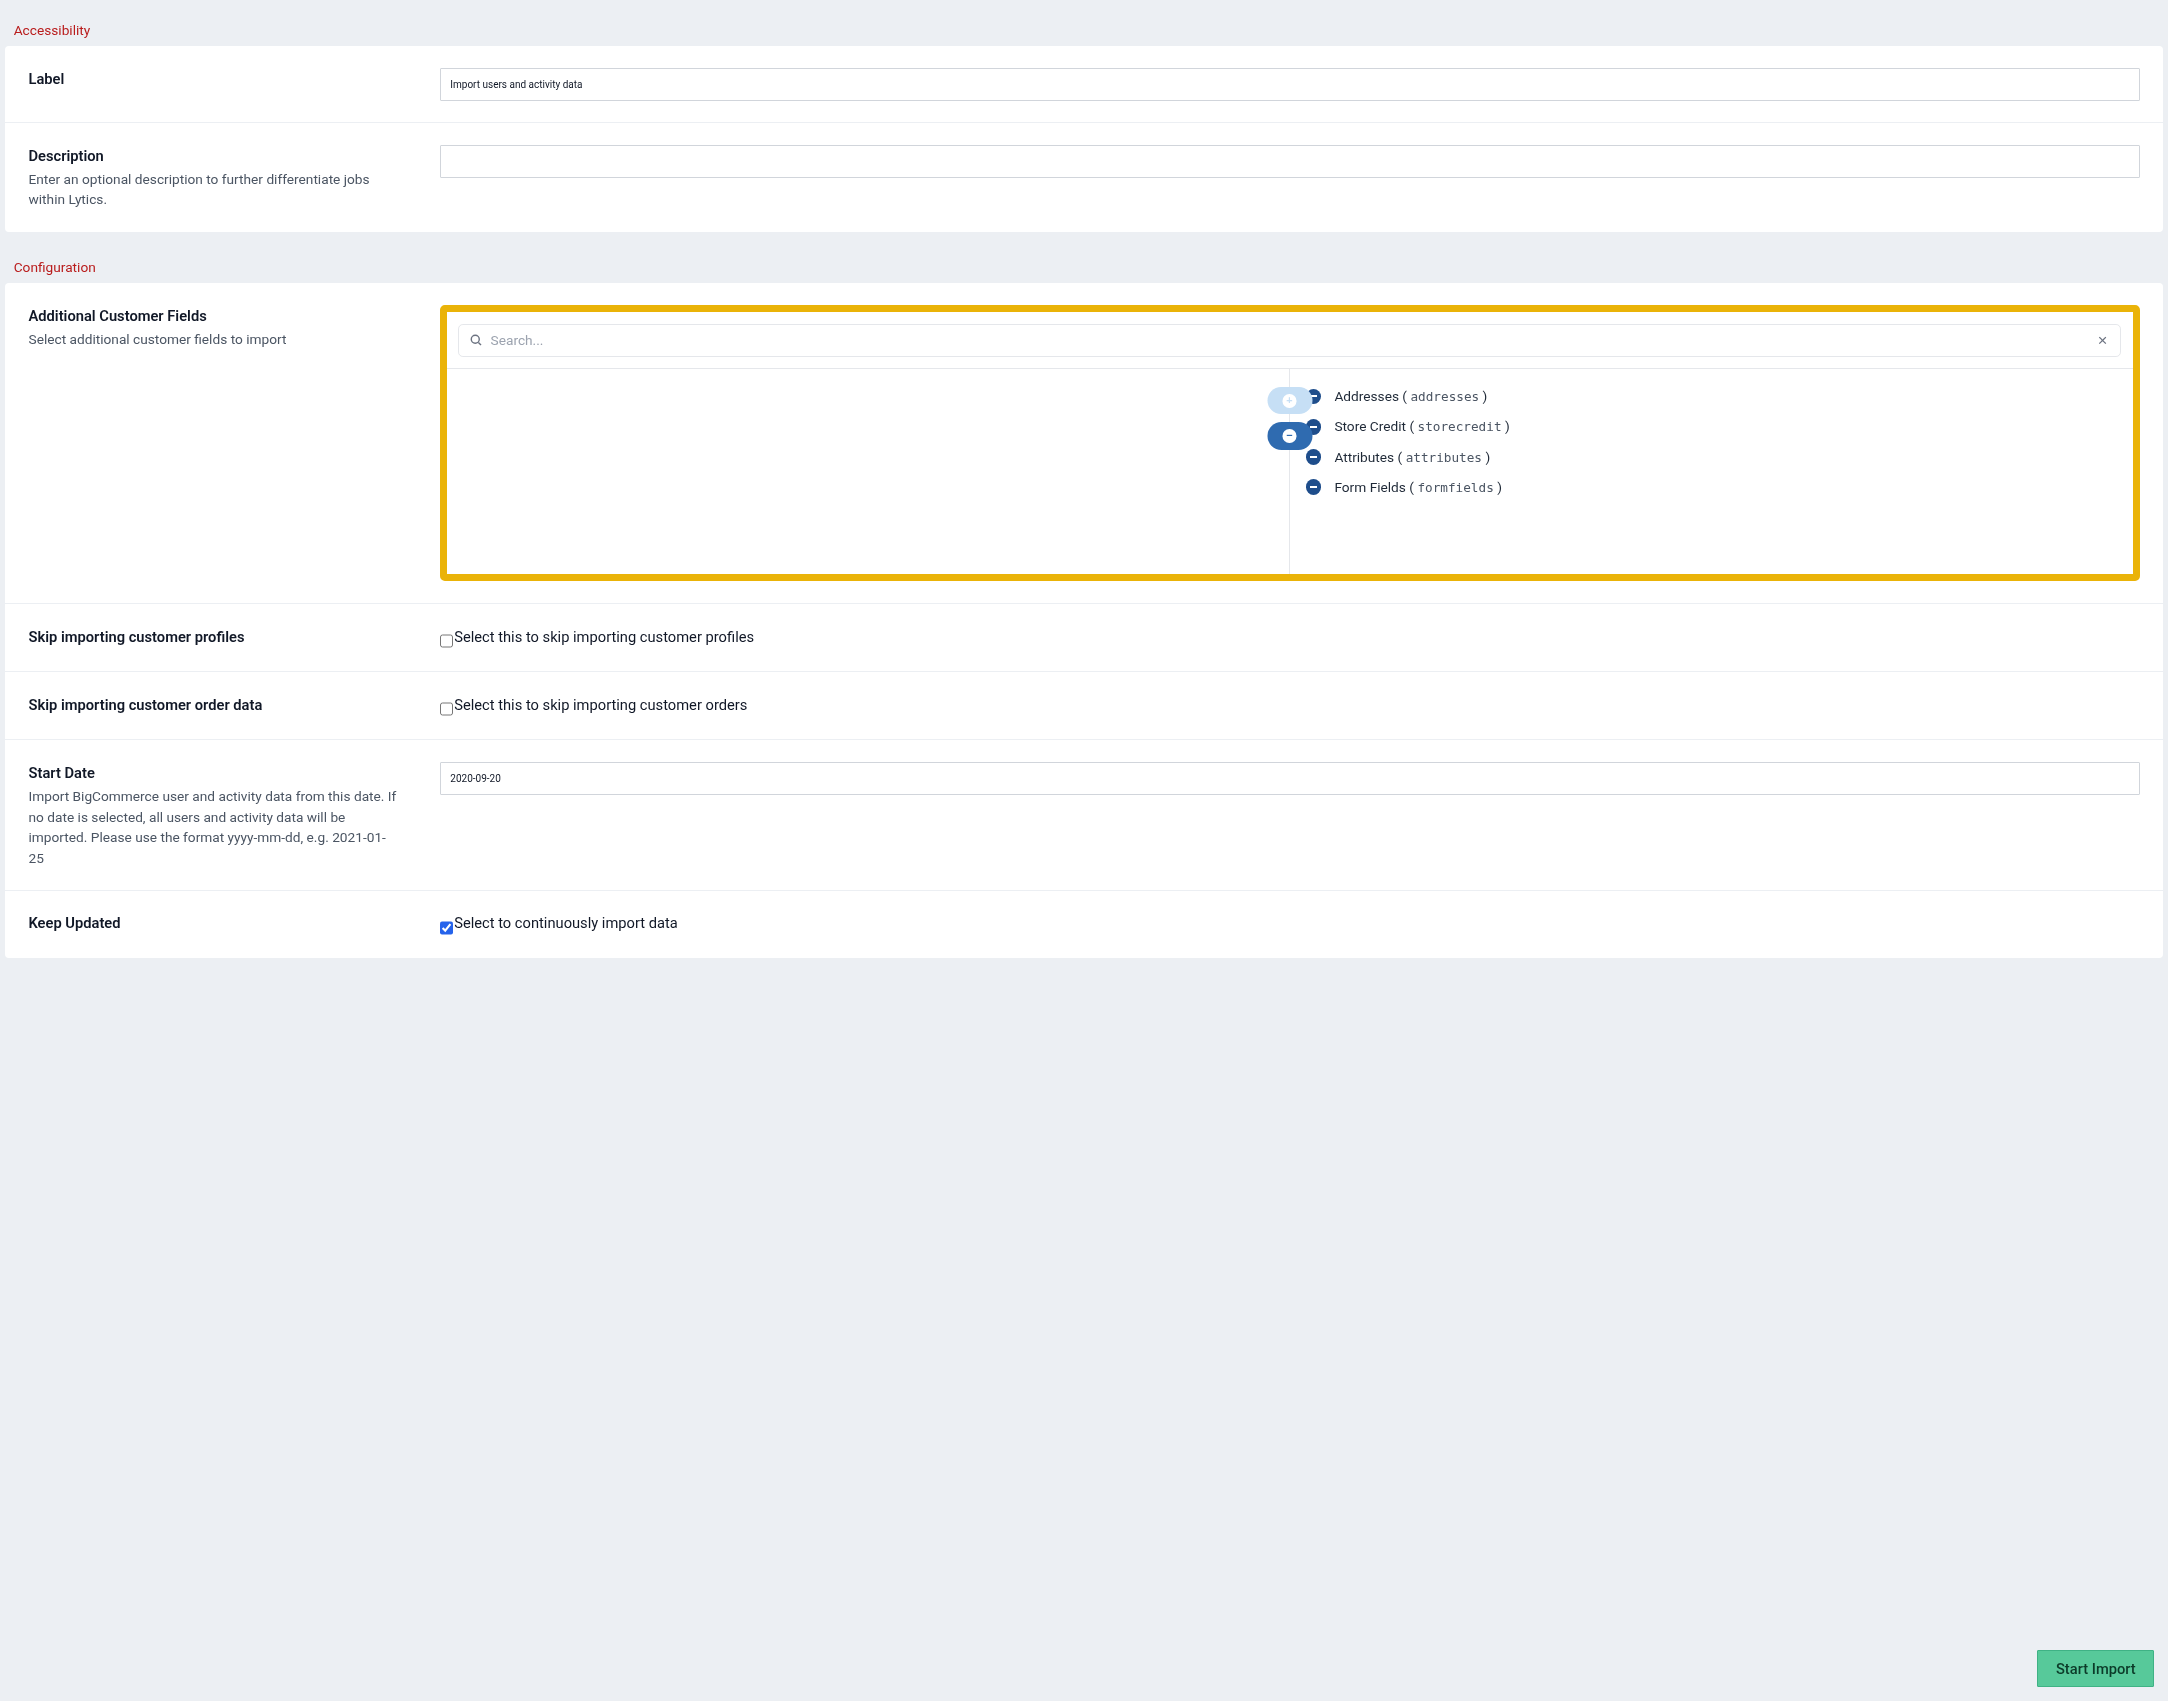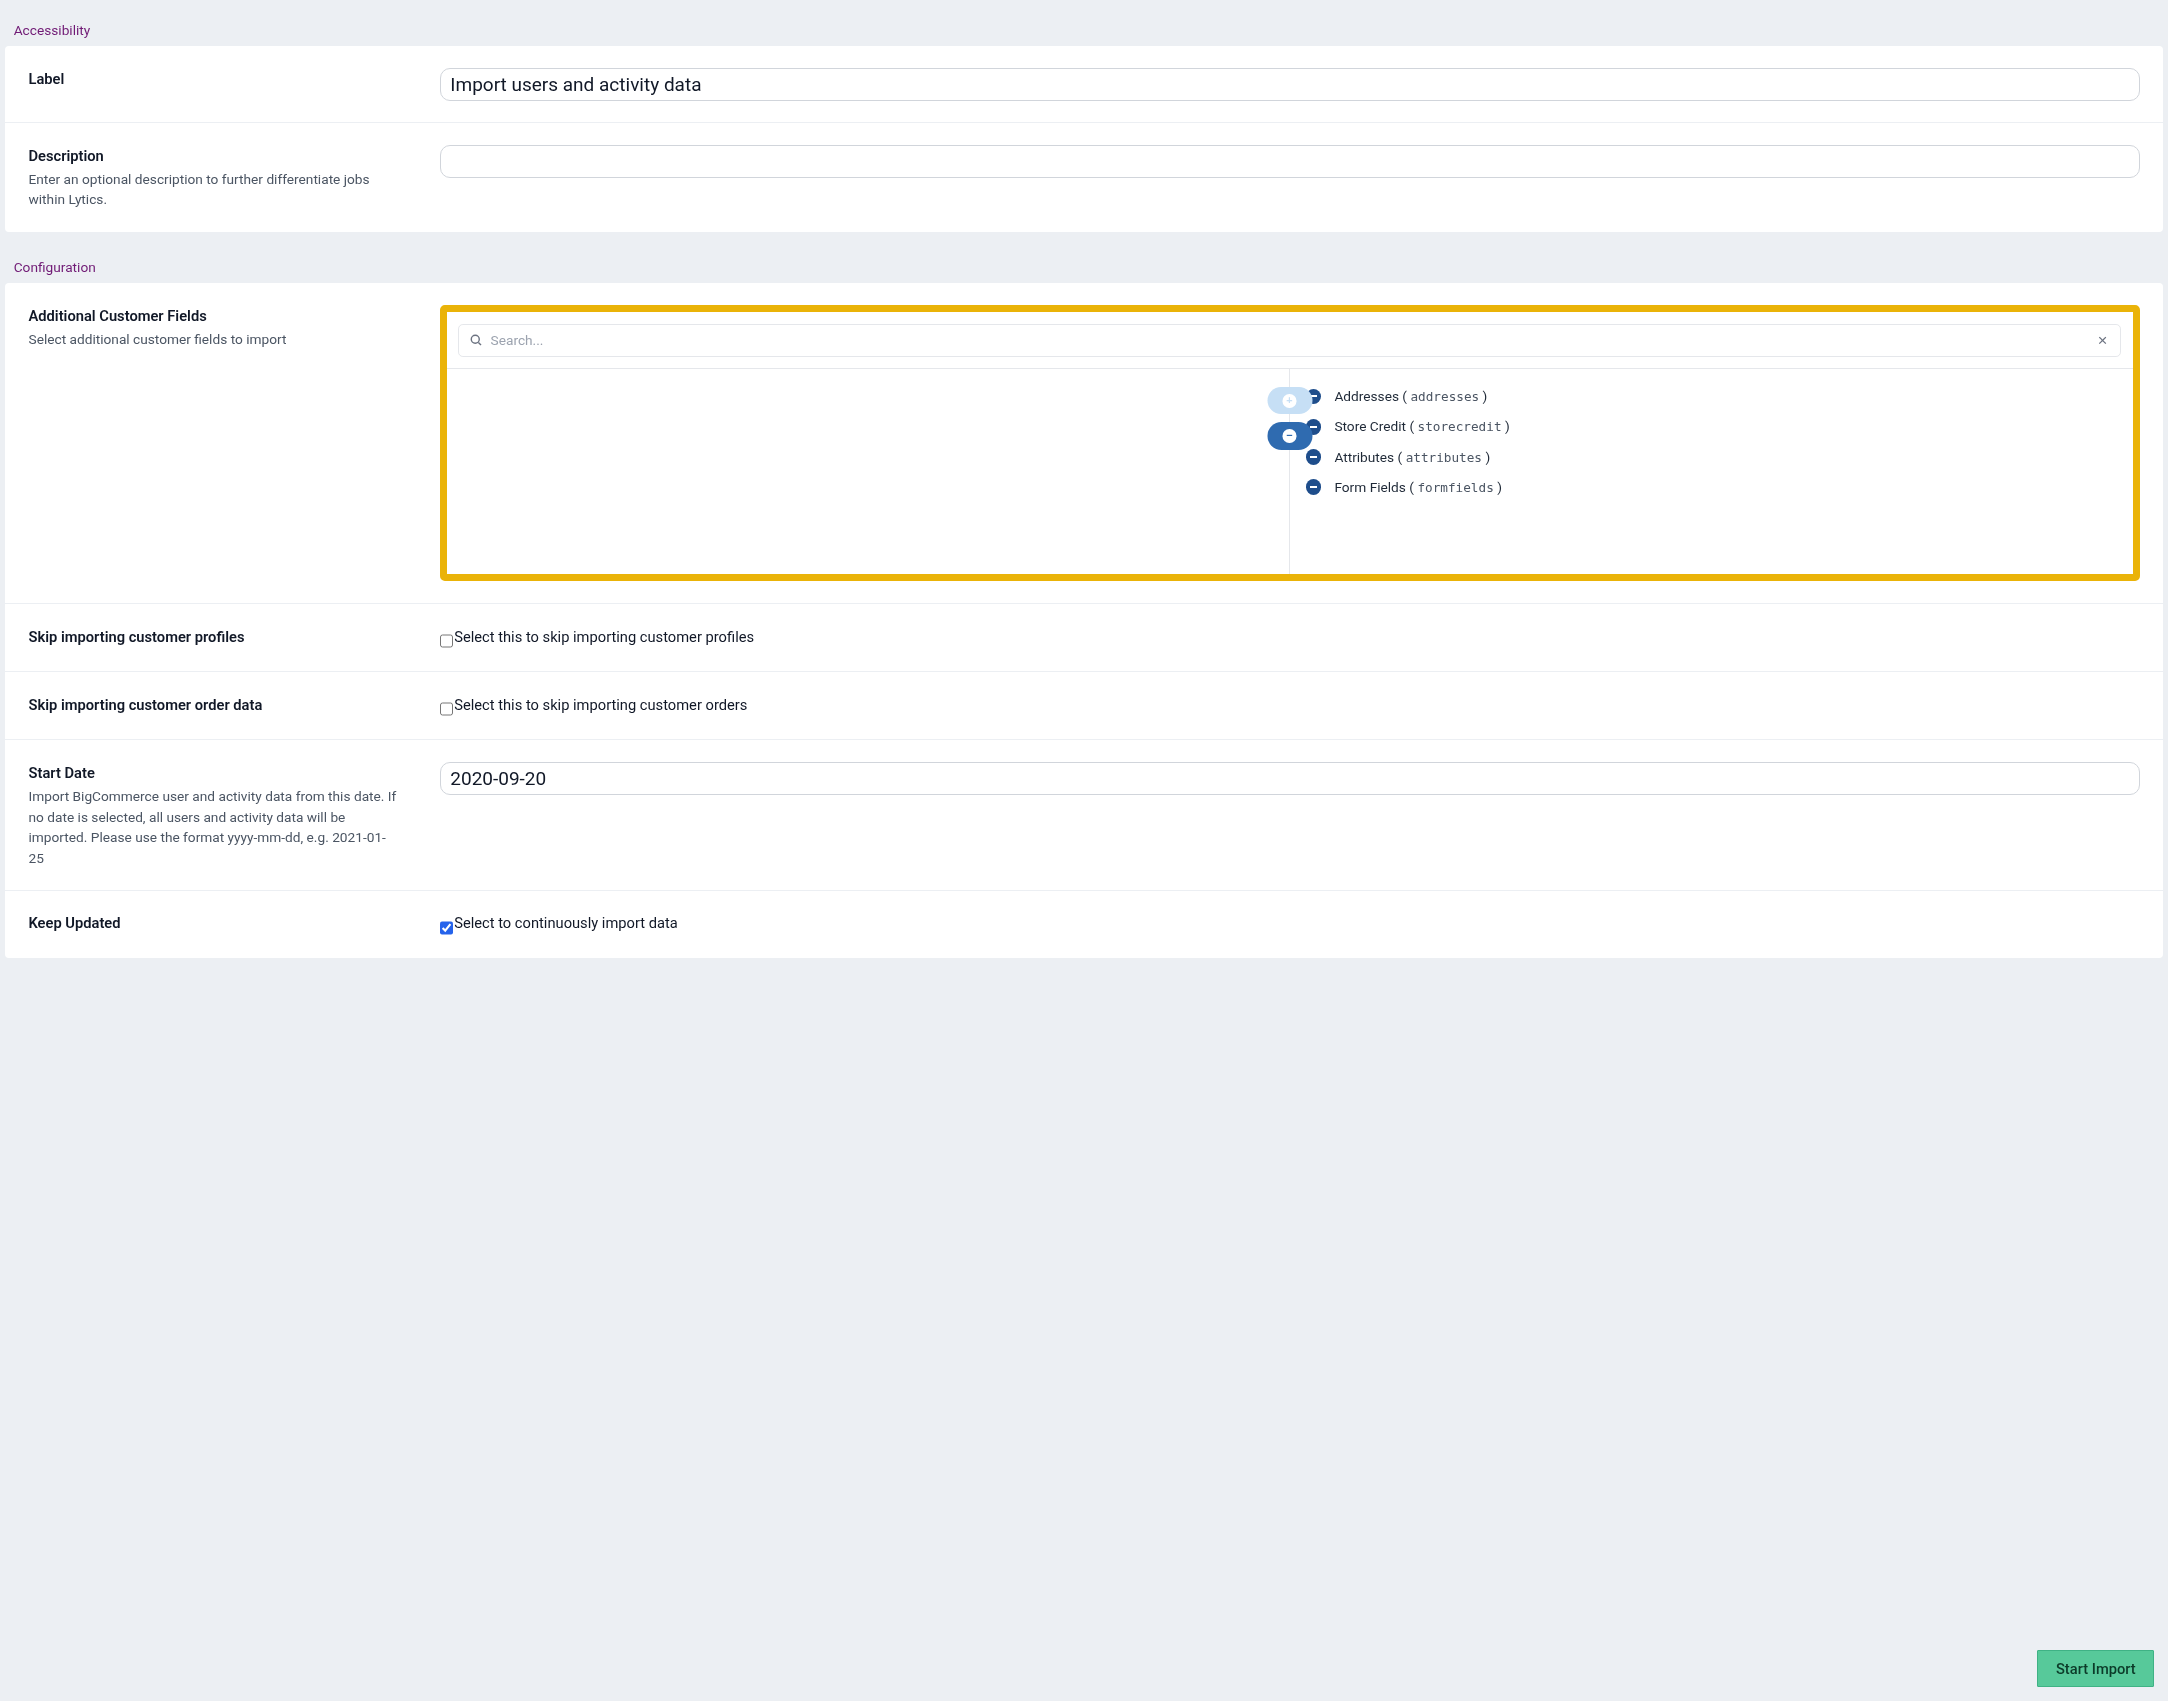--- a/index.html
+++ b/index.html
@@ -11,21 +11,21 @@
     font-family: -apple-system, BlinkMacSystemFont, "Segoe UI", Roboto, Helvetica, Arial, sans-serif;
     background: #eceff3;
     color: #1f2937;
     font-size: 13.7px;
     line-height: 1.5;
   }
   .page {
     padding: 11.8px 0 78px 0;
   }
   .section-label {
-    color: #701a75;
+    color: #b91c1c;
     font-size: 13.7px;
     padding: 7.8px 13.7px 5.9px 13.7px;
   }
   .card {
     background: #fff;
     margin: 0 5px;
     border-radius: 3.9px;
   }
   .row {
     display: flex;
@@ -51,23 +51,23 @@
     margin-bottom: 2px;
   }
   .field-help {
     color: #4b5563;
     font-size: 13.7px;
   }
   .text-input {
     width: 100%;
     height: 33px;
     border: 1px solid #d1d5db;
-    border-radius: 10px;
+    border-radius: 1px;
     padding: 5.9px 9.8px;
-    font-size: 19px;
+    font-size: 10px;
     color: #111827;
     font-family: inherit;
     outline: none;
   }
   .dual-list {
     border: 7px solid #eab308;
     border-radius: 4.9px;
     overflow: hidden;
   }
   .dual-search {

